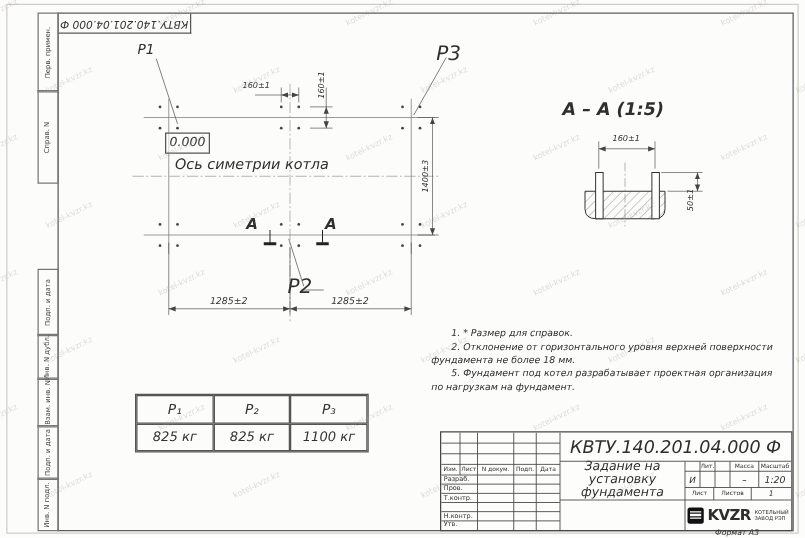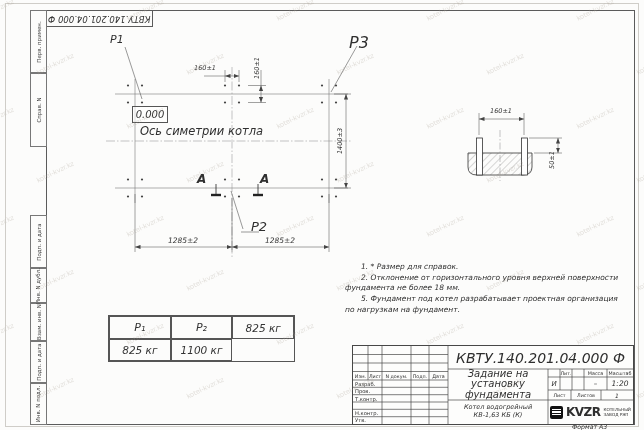--- a/index.html
+++ b/index.html
@@ -165,46 +165,48 @@
     <g>
       <path d="M468,153 L532,153 L532,167 Q532,175 523,175 L477,175 Q468,175 468,167 Z" fill="url(#hatch)" stroke="#333" stroke-width="0.8"></path>
       <rect x="476.5" y="138" width="6" height="37" fill="#fff" stroke="#333" stroke-width="0.8"></rect>
       <rect x="521.5" y="138" width="6" height="37" fill="#fff" stroke="#333" stroke-width="0.8"></rect>
       <line x1="500" y1="130" x2="500" y2="181" stroke="#8a8a8a" stroke-width="0.5" stroke-dasharray="7 2 1.5 2"></line>
     </g>
   </svg>
 
   <div class="abs lbl it" style="left:110px;top:33px;font-size:11px">P1</div>
   <div class="abs lbl it" style="left:349px;top:33px;font-size:16px">P3</div>
-  <div class="abs lbl it" style="left:251px;top:219px;font-size:13px">P2</div>
+  <div class="abs lbl it" style="left:230px;top:219px;font-size:16px">P2</div>
 
   <div class="abs ctr elev-box">0.000</div>
   <div class="abs lbl it" style="left:140px;top:124px;font-size:11.5px">Ось симетрии котла</div>
 
   <div class="abs dim" style="left:190px;top:64px;width:30px">160±1</div>
   <div class="abs dim rot90" style="left:243px;top:63px;width:30px;height:10px">160±1</div>
   <div class="abs dim" style="left:163px;top:236px;width:40px;font-size:7.5px">1285±2</div>
   <div class="abs dim" style="left:260px;top:236px;width:40px;font-size:7.5px">1285±2</div>
   <div class="abs dim rot90" style="left:321px;top:136px;width:40px;height:10px">1400±3</div>
 
   <div class="abs lbl it" style="left:197px;top:172px;font-size:12px;font-weight:bold">А</div>
   <div class="abs lbl it" style="left:260px;top:172px;font-size:12px;font-weight:bold">А</div>
 
+  <div class="abs lbl it" style="left:450px;top:80px;font-size:14px;font-weight:bold">А – А (1:5)</div>
   <div class="abs dim" style="left:486px;top:107px;width:30px">160±1</div>
   <div class="abs dim rot90" style="left:538px;top:155px;width:30px;height:10px">50±1</div>
 
   <div class="abs notes">
     <p>1. * Размер для справок.</p>
     <p>2. Отклонение от горизонтального уровня верхней поверхности фундамента не более 18 мм.</p>
     <p>5. Фундамент под котел разрабатывает проектная организация по нагрузкам на фундамент.</p>
   </div>
 
   <div class="abs ptable">
     <div class="hd">P₁</div>
     <div class="hd">P₂</div>
+    <div class="hd">P₃</div>
     <div class="vl">825 кг</div>
     <div class="vl">825 кг</div>
     <div class="vl">1100 кг</div>
   </div>
 
   <div class="abs stamp">
     <svg width="280" height="78">
       <g stroke="#474747" stroke-width="0.7">
         <line x1="95" y1="0" x2="95" y2="78"></line>
         <line x1="195" y1="23" x2="195" y2="78"></line>
@@ -229,21 +231,20 @@
         <line x1="0" y1="70.7" x2="95" y2="70.7"></line>
         <line x1="95" y1="23" x2="280" y2="23"></line>
         <line x1="95" y1="54" x2="280" y2="54"></line>
         <line x1="195" y1="31" x2="280" y2="31"></line>
         <line x1="195" y1="44" x2="280" y2="44"></line>
       </g>
     </svg>
 
     <div class="t ctr it" style="left:95px;top:0;width:185px;height:23px;font-size:14px">КВТУ.140.201.04.000 Ф</div>
     <div class="t ctr it" style="left:97px;top:23px;width:96px;height:31px;font-size:10px;line-height:1.05;text-align:center;white-space:normal">Задание на установку фундамента</div>
-    <div class="t ctr it" style="left:97px;top:54px;width:96px;height:24px;font-size:6.5px;line-height:1.2;text-align:center;white-space:normal">Котел водогрейный КВ-1,63 КБ (К)</div>
 
     <div class="t ctr" style="left:0;top:26.5px;width:15px;height:7px;font-size:4.8px">Изм.</div>
     <div class="t ctr" style="left:15px;top:26.5px;width:14px;height:7px;font-size:4.8px">Лист</div>
     <div class="t ctr" style="left:29px;top:26.5px;width:29px;height:7px;font-size:4.8px">N докум.</div>
     <div class="t ctr" style="left:58px;top:26.5px;width:18px;height:7px;font-size:4.8px">Подп.</div>
     <div class="t ctr" style="left:76px;top:26.5px;width:19px;height:7px;font-size:4.8px">Дата</div>
 
     <div class="t" style="left:2px;top:34.8px;font-size:5.2px">Разраб.</div>
     <div class="t" style="left:2px;top:42.2px;font-size:5.2px">Пров.</div>
     <div class="t" style="left:2px;top:49.5px;font-size:5.2px">Т.контр.</div>

